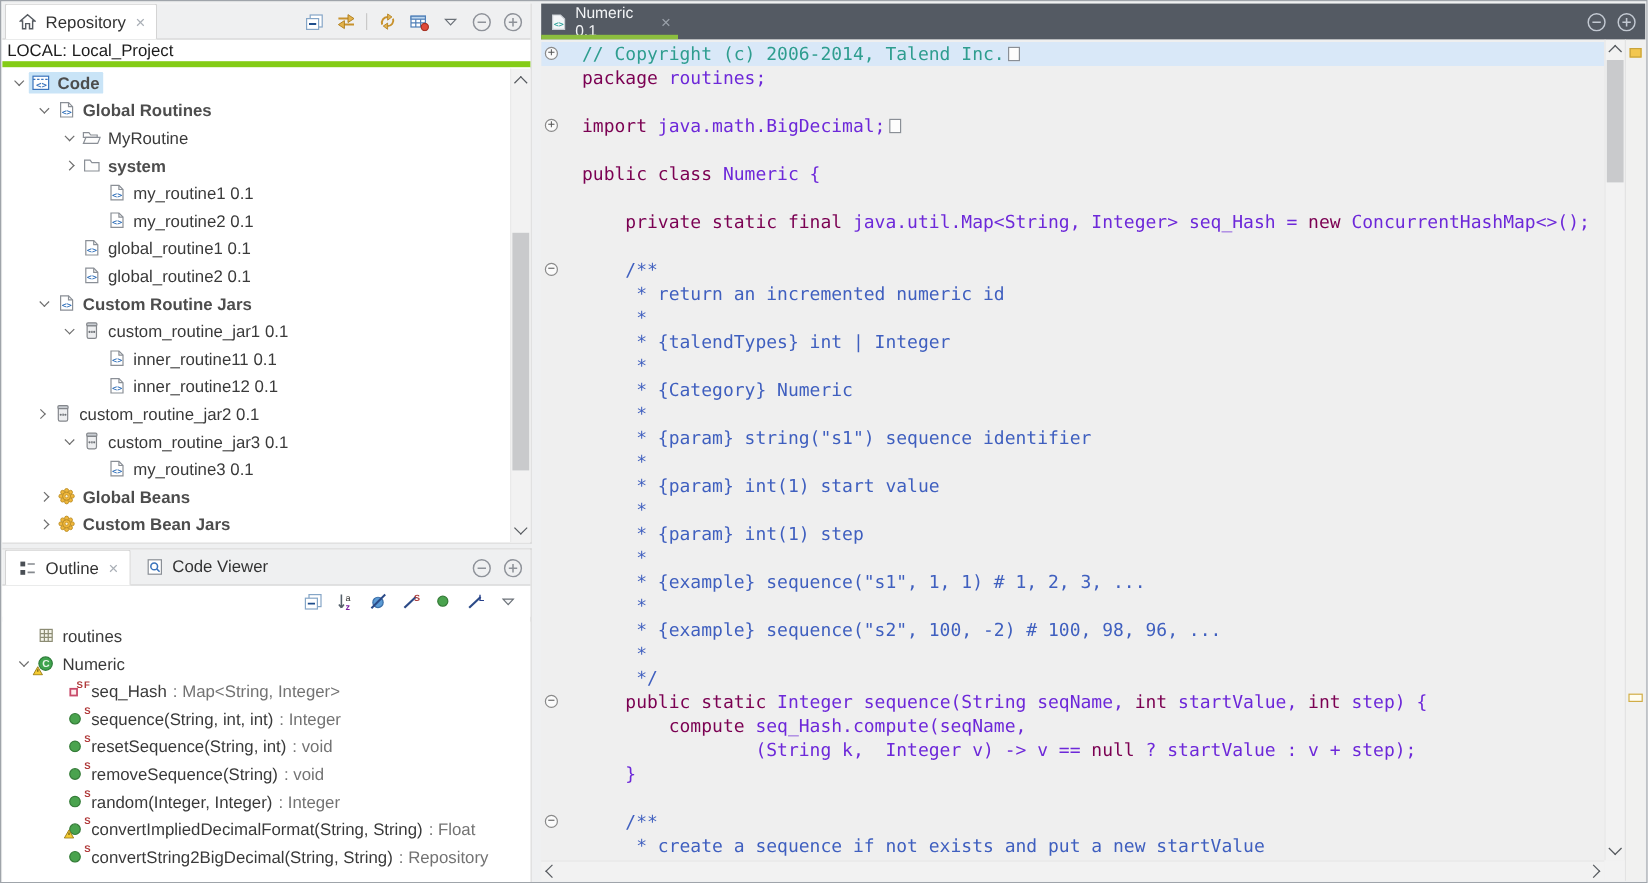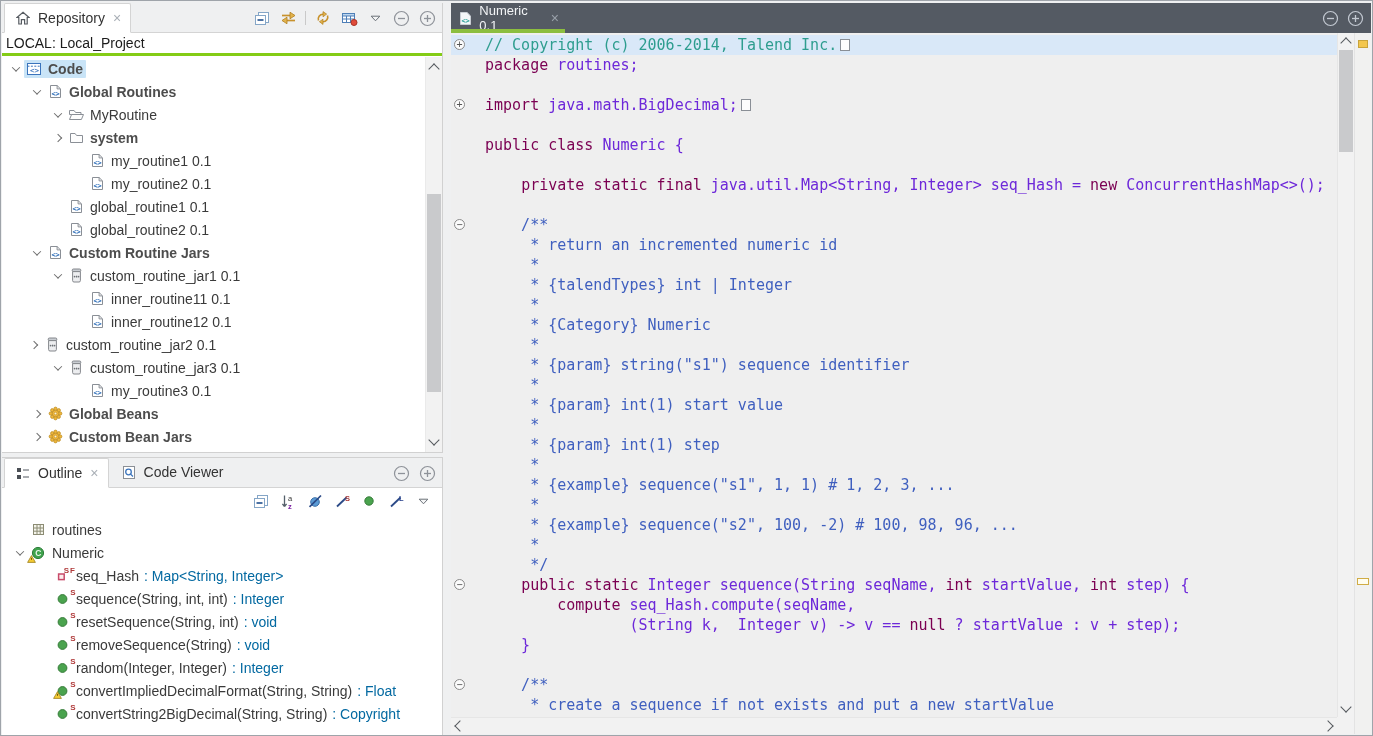--- a/index.html
+++ b/index.html
@@ -15,41 +15,41 @@
   .ptab.active{background:#fff;border:1px solid #D4D4D4;border-bottom:1px solid #fff;
                border-radius:2px 2px 0 0;margin-bottom:-1px;align-items:center;}
   .tclose{color:#A9AFB6;font-size:14px;margin-left:2px;cursor:default;}
   .strip-icons{position:absolute;right:6px;top:0;height:30px;display:flex;align-items:center;gap:8px;z-index:3;}
   .tbtn{display:inline-flex;align-items:center;justify-content:center;width:18px;height:18px;}
   .tbsep{width:1px;height:14px;background:#C9C9C9;}
 
   
   #repo-panel{position:absolute;left:1px;top:2px;width:441px;height:450px;background:#fff;
               border-right:1px solid #D1D1D1;border-bottom:1px solid #D1D1D1;}
-  #local-row{height:23px;background:#fff;border-bottom:3px solid #84cc16;display:flex;
+  #local-row{height:23px;background:#fff;border-bottom:5px solid #84cc16;display:flex;
              align-items:center;padding-left:4px;font-size:14px;color:#1b1b1b;}
   #repo-tree{position:absolute;top:54px;left:0;right:0;bottom:0;background:#fff;overflow:hidden;}
 
   #outline-panel{position:absolute;left:1px;top:456px;width:441px;height:279px;background:#fff;
                  border-right:1px solid #D1D1D1;border-top:1px solid #D1D1D1;}
   #outline-toolbar{height:26px;background:#fff;display:flex;align-items:center;
                    justify-content:flex-end;gap:9px;padding-right:10px;}
   #outline-tree{position:absolute;top:60px;left:0;right:0;bottom:0;background:#fff;overflow:hidden;}
 
   
   .trow{height:23px;display:flex;align-items:center;font-size:14px;color:#3A3A3A;white-space:nowrap;}
   .chev{width:16px;flex:0 0 16px;display:inline-flex;align-items:center;justify-content:center;}
   .chev i{display:block;width:6px;height:6px;border-right:1.5px solid #6E6E6E;border-bottom:1.5px solid #6E6E6E;}
   .chev.open i{transform:rotate(45deg) translate(-1px,-1px);}
   .chev.closed i{transform:rotate(-45deg);}
   .chev.none i{visibility:hidden;}
   .grp{display:inline-flex;align-items:center;gap:5px;padding:1px 3px 1px 1px;border-radius:1px;}
   .grp.sel{background:#C9E4F7;}
   .tlabel.bold{font-weight:bold;color:#4D4D4D;}
-  .ttype{color:#0369a1;text-align:right;}
+  .ttype{color:#737373;text-align:right;}
   .ticon{display:inline-flex;align-items:center;justify-content:center;width:18px;}
   .iwrap{position:relative;display:inline-flex;}
   .sup{position:absolute;top:-5px;right:-9px;font:bold 8px "Liberation Sans",sans-serif;color:#B03A3A;letter-spacing:1px;}
   .warno{position:absolute;left:-4px;bottom:-3px;line-height:0;}
 
   
   .vsb{position:absolute;top:0;right:0;bottom:0;width:17px;background:#F2F2F2;border-left:1px solid #EAEAEA;}
   .vsb .thumb{position:absolute;left:1px;right:1px;background:#C9CACC;}
   .sarr{position:absolute;width:8px;height:8px;border-right:1.6px solid #55595E;border-bottom:1.6px solid #55595E;}
   .sarr.up{transform:rotate(-135deg);left:4px;}
@@ -684,21 +684,21 @@
           <span class="grp">
             <span class="ticon">
               <span class="iwrap">
                 <svg width="11" height="11" viewBox="0 0 11 11">
                   <circle cx="5.5" cy="6" r="4.4" fill="#4AA34E" stroke="#357B38"></circle>
                 </svg>
                 <span class="sup">S</span>
               </span>
             </span>
             <span class="tlabel">convertString2BigDecimal(String, String)</span>
-            <span class="ttype"> : Copyright</span>
+            <span class="ttype"> : Repository</span>
           </span>
         </div>
       </div>
   </div>
 
   <div id="editor">
     <div id="etabbar">
       <div id="etab">
         <span class="ticon" id="i-etab">
             <svg width="13" height="15" viewBox="0 0 13 15">

